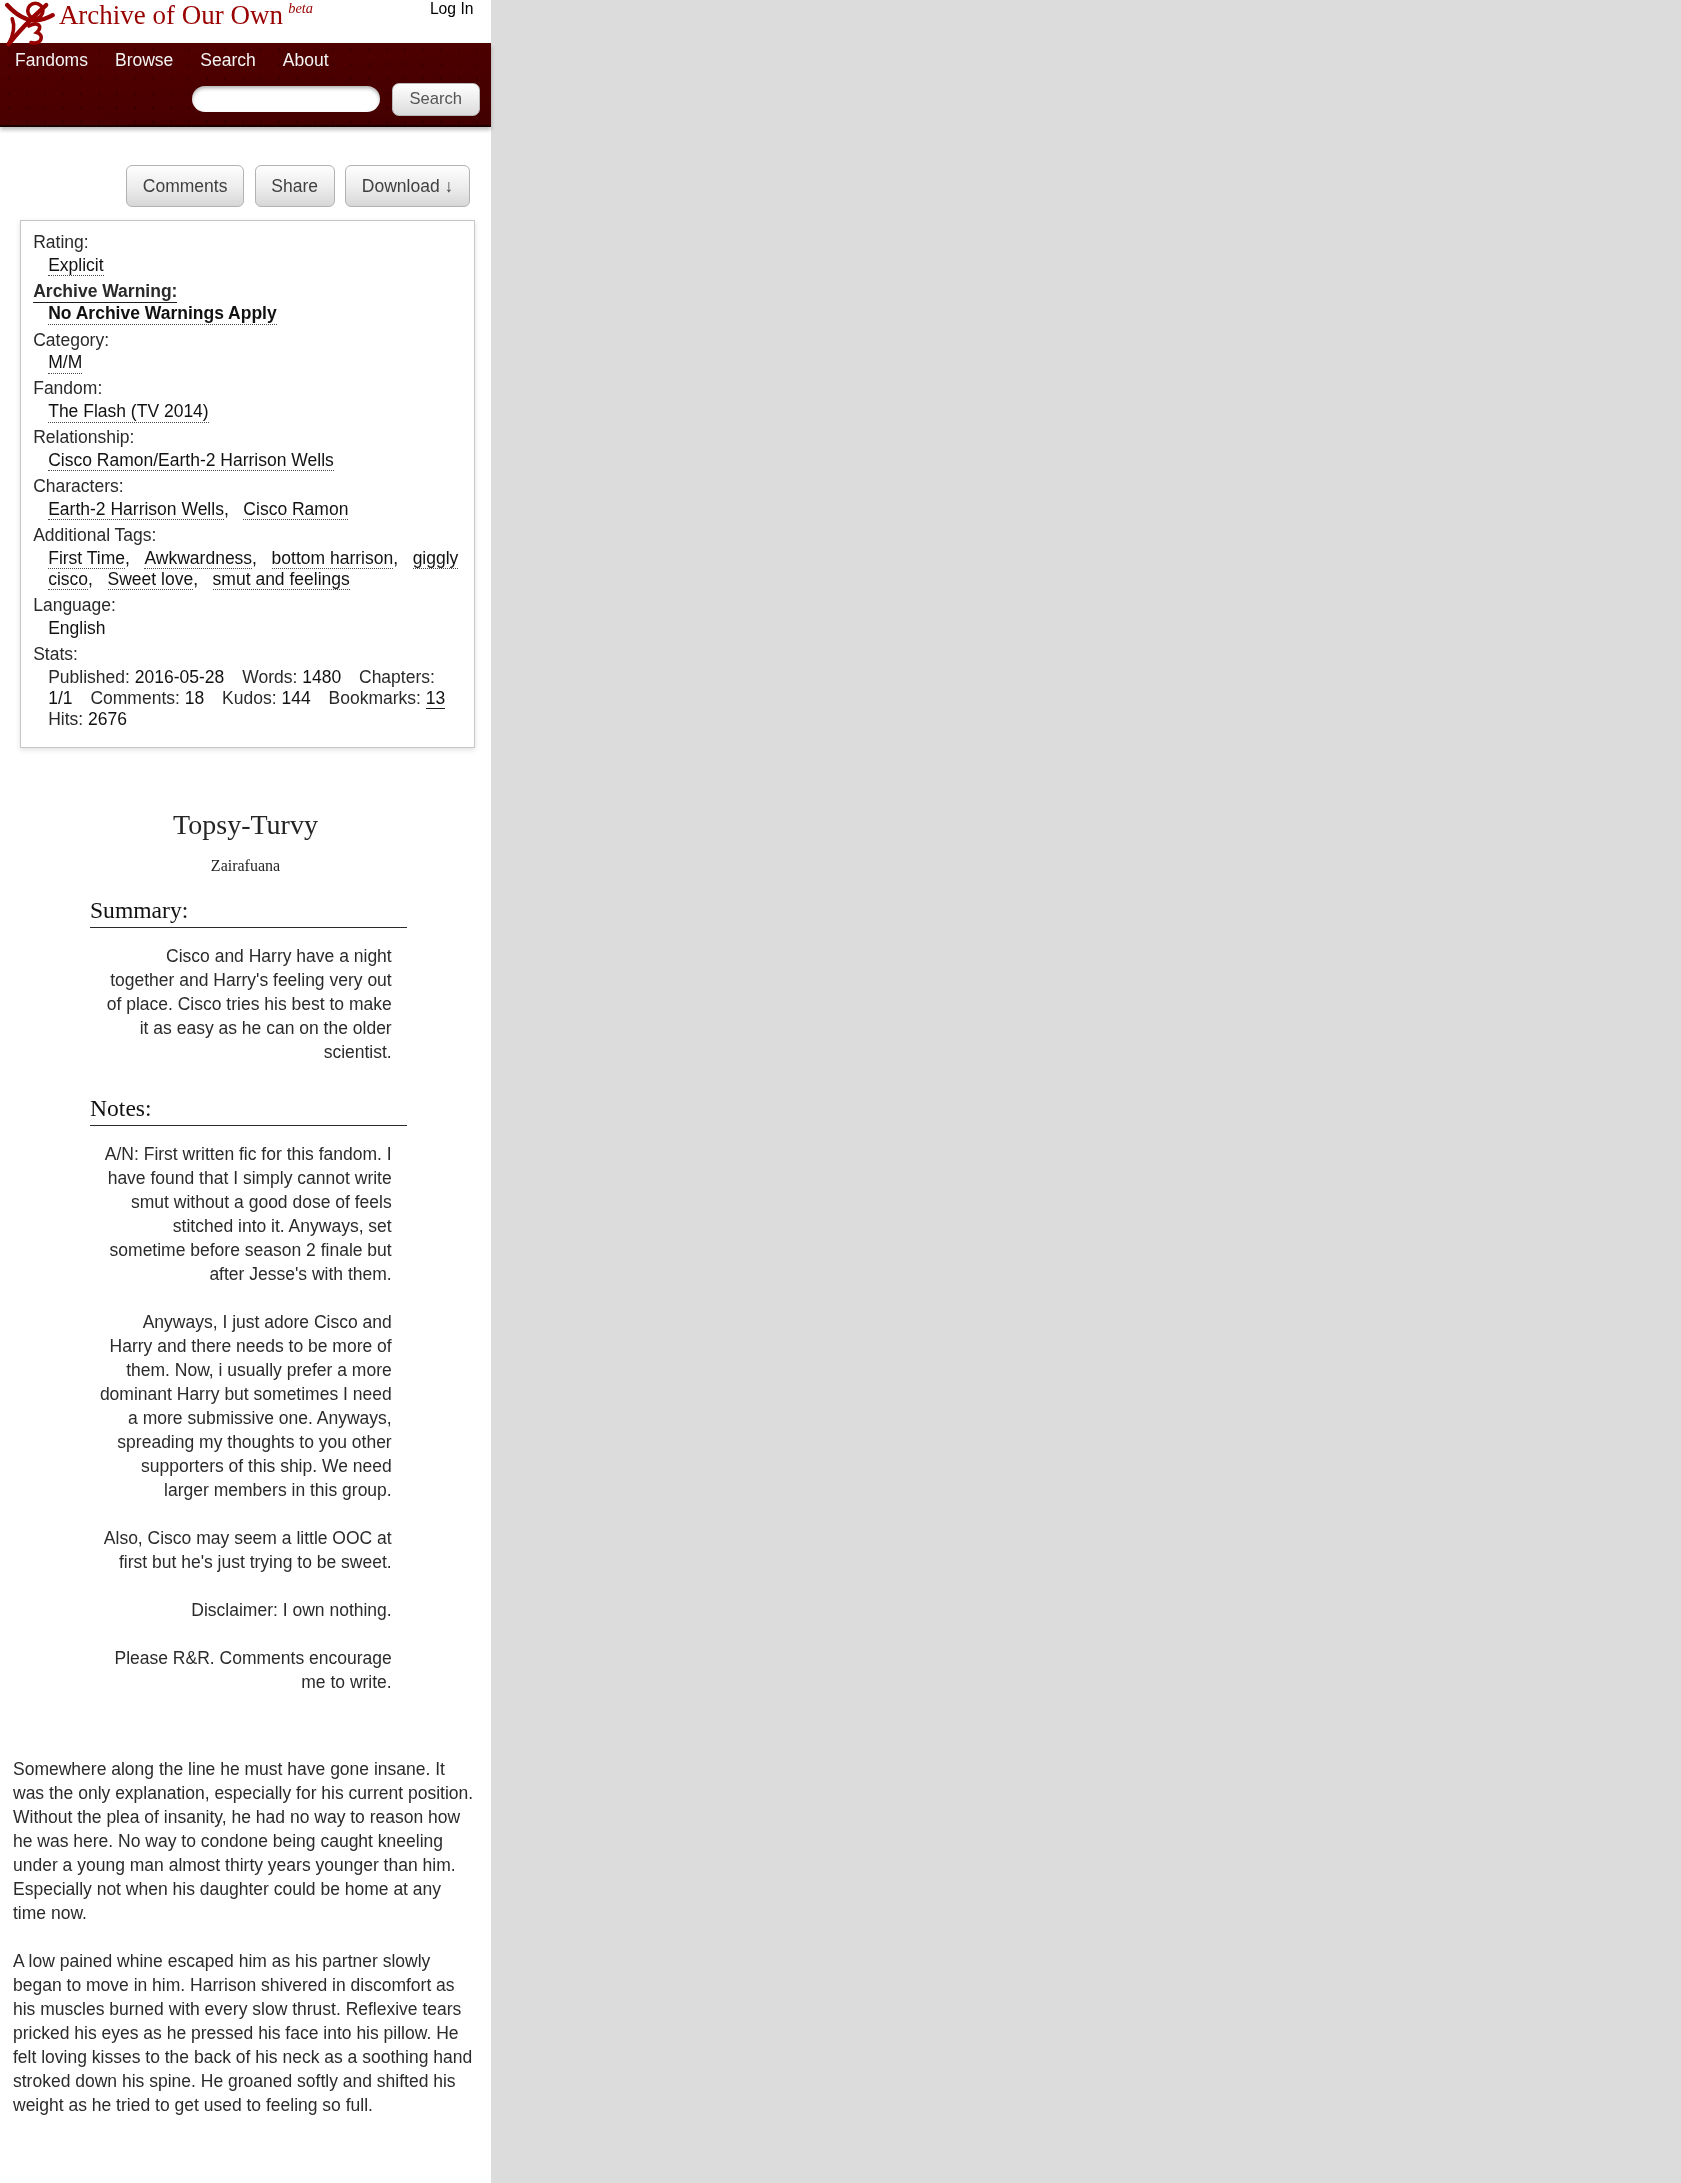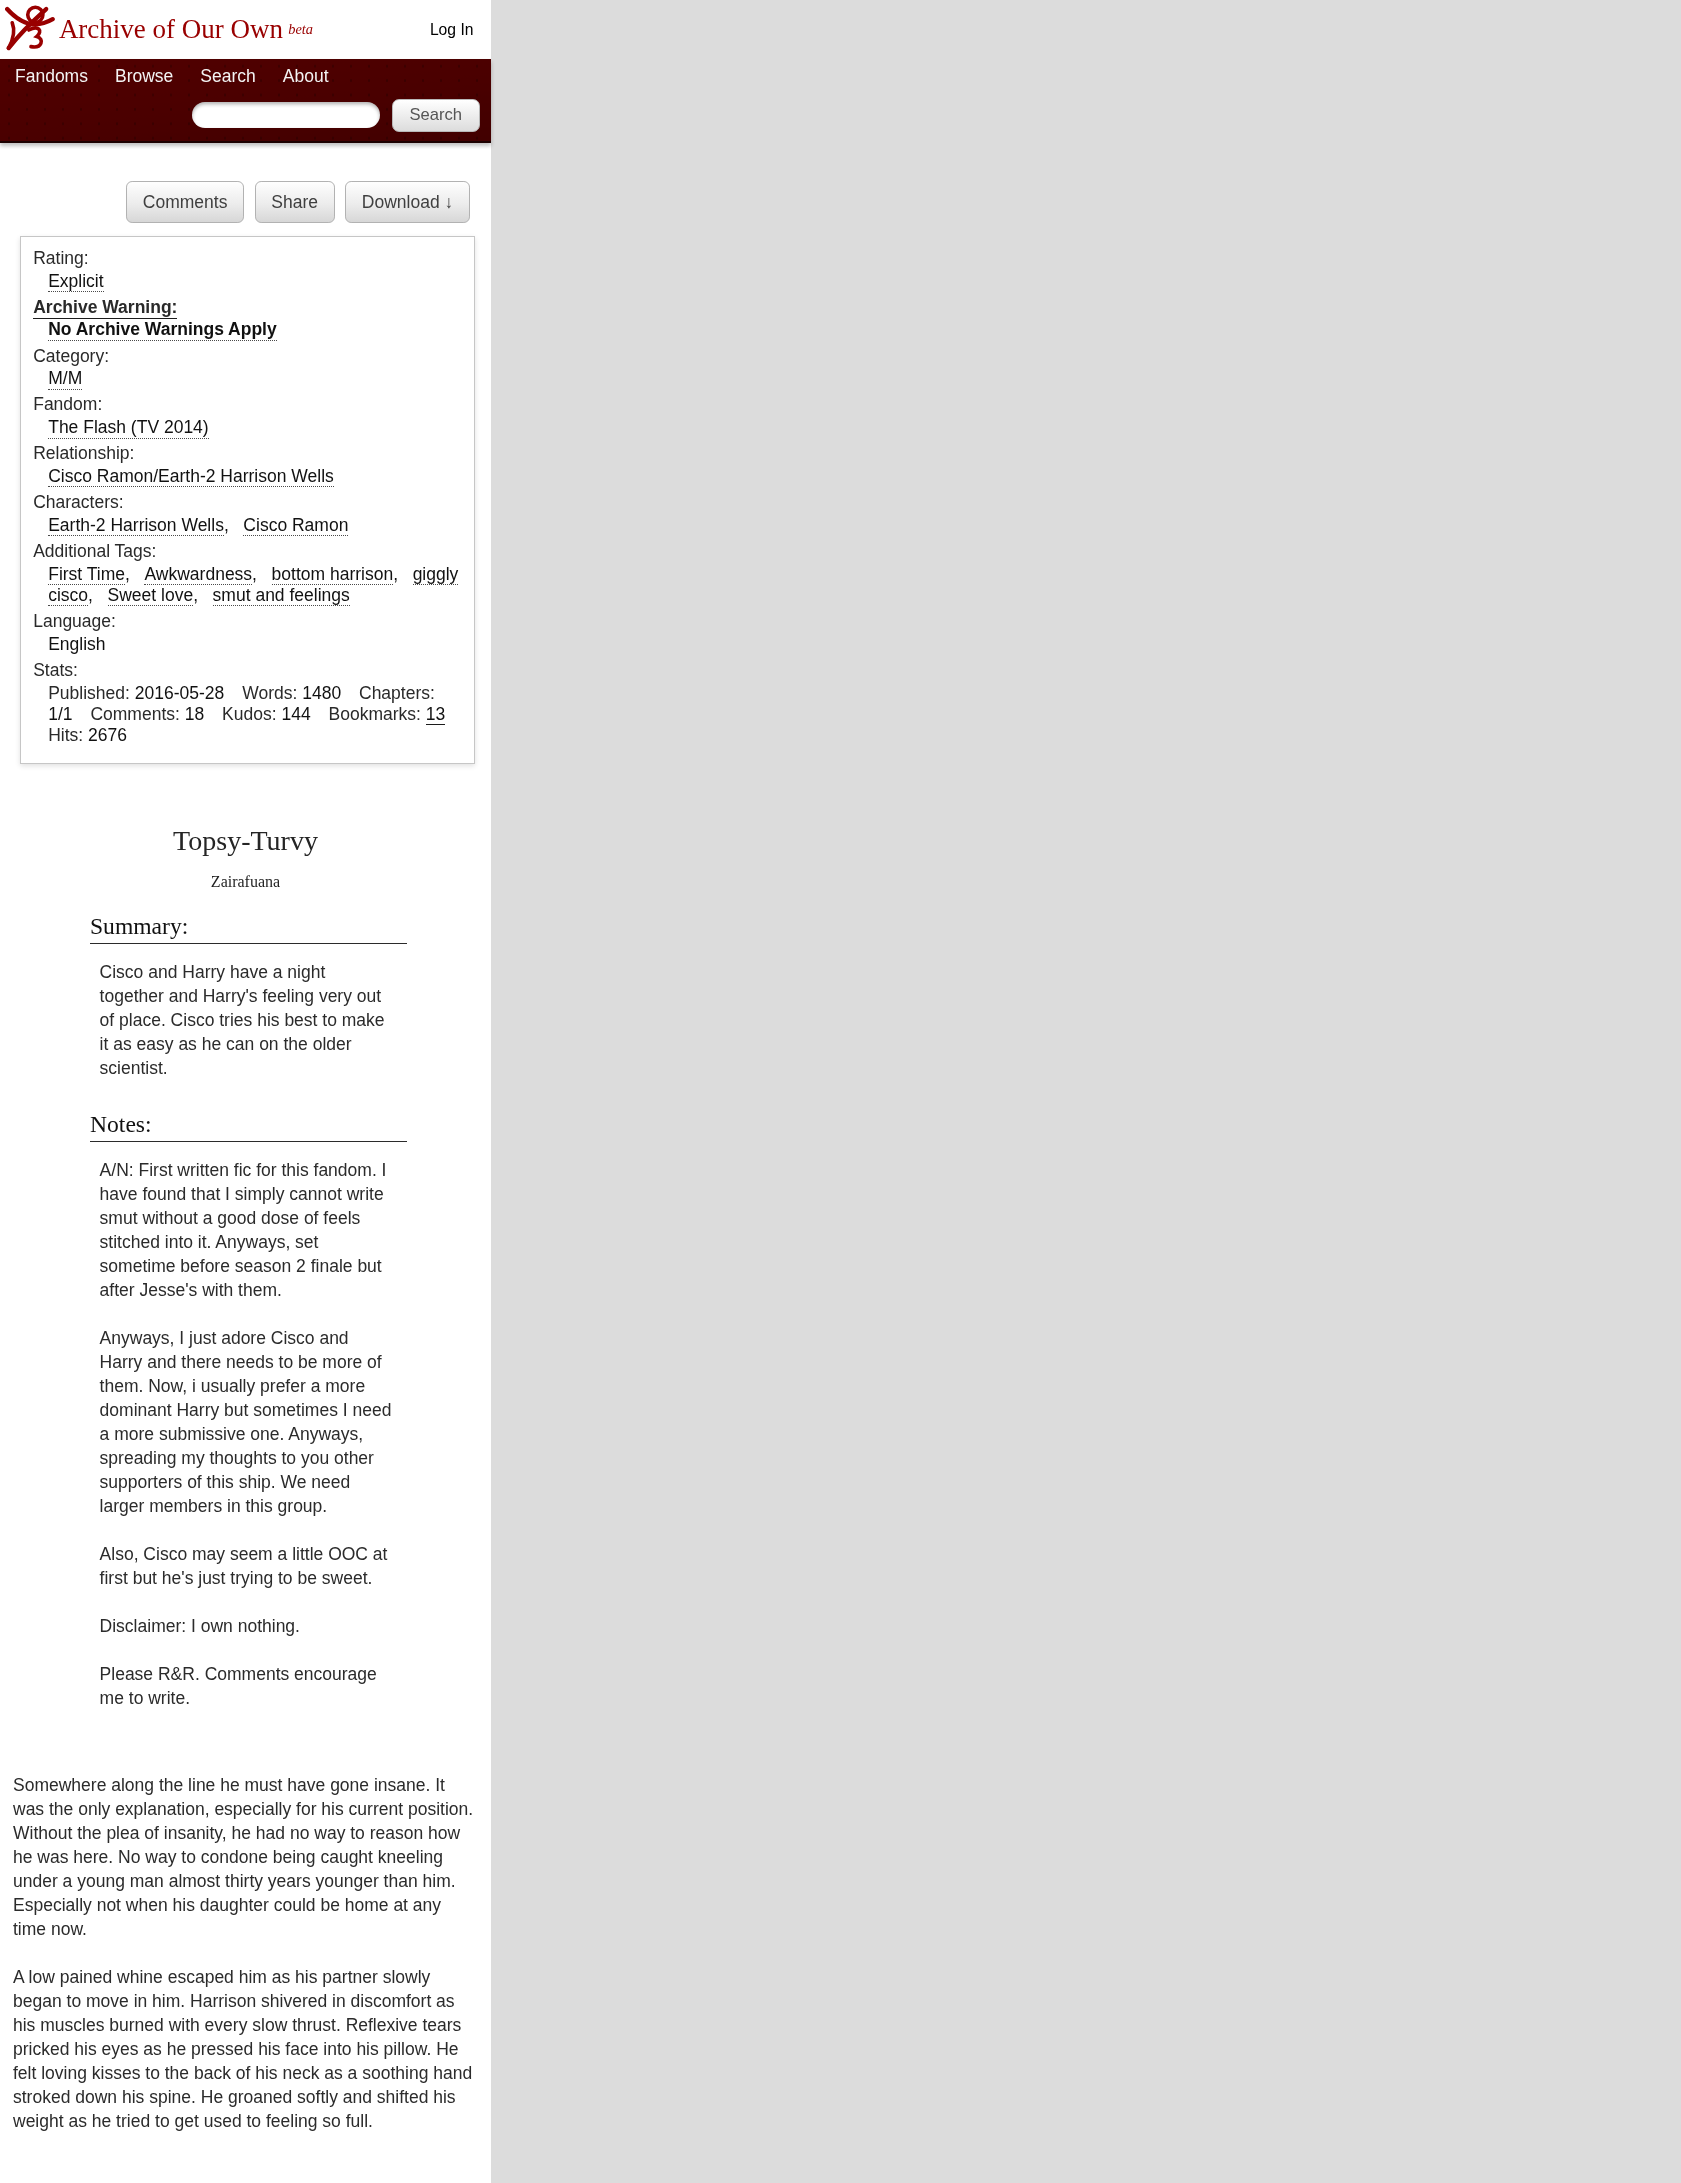--- a/index.html
+++ b/index.html
@@ -7,21 +7,21 @@
     width:1682px; min-height:3364px;
     background:#dcdcdc;
     font-family:"Liberation Sans", sans-serif;
     color:#2b2b2b;
   }
   a { text-decoration:none; color:inherit; cursor:pointer; }
 
   .page { width:491px; min-height:3364px; background:#ffffff; }
 
   
-  .site-header { height:59px; display:flex; align-items:center; padding:0 17.5px 0 5.2px; box-sizing:border-box; }
+  .site-header { height:43px; display:flex; padding:0 17.5px 0 5.2px; box-sizing:border-box; }
   .logo-wrap { width:52px; height:52px; flex:0 0 auto; }
   .logo-wrap svg { width:52px; height:52px; display:block; }
   .site-title { font-family:"Liberation Serif", serif; font-size:27px; color:#990000; margin-left:1.7px; white-space:nowrap; }
   .beta { font-family:"Liberation Serif", serif; font-style:italic; font-size:14.4px; color:#990000; vertical-align:super; margin-left:5.2px; }
   .login { margin-left:auto; font-size:15.7px; color:#000; }
 
   
   .main-nav {
     background:#870606;
     background-image:linear-gradient(173deg,#9b1212 0%, #8c0808 55%, #7c0202 100%),
@@ -84,21 +84,21 @@
   .work-author {
     font-family:"Liberation Serif", serif; font-size:16px; color:#1f1f1f;
     text-align:center; margin-top:15.7px;
   }
   .preface { margin:22px 0 0 90px; width:317px; }
   .preface h3 {
     font-family:"Liberation Serif", serif; font-weight:normal; font-size:23.6px; color:#111;
     border-bottom:1.7px solid #2b2b2b; margin:0; padding-bottom:3.5px;
   }
   .preface blockquote { margin:15.7px 15.3px 31px 9.6px; font-size:17.5px; line-height:24px; color:#2b2b2b; }
-  .preface blockquote p { margin:0 0 24px 0; }
+  .preface blockquote p { margin:0 0 24px 0;text-align:right; }
   .preface blockquote p:last-child { margin-bottom:0; }
 
   
   .chapter { margin:63px 15px 0 13px; font-size:17.5px; line-height:24px; color:#2b2b2b; padding-bottom:35px; }
   .chapter p { margin:24px 0; }
 </style>
 </head>
 <body>
 
 <div class="page">

